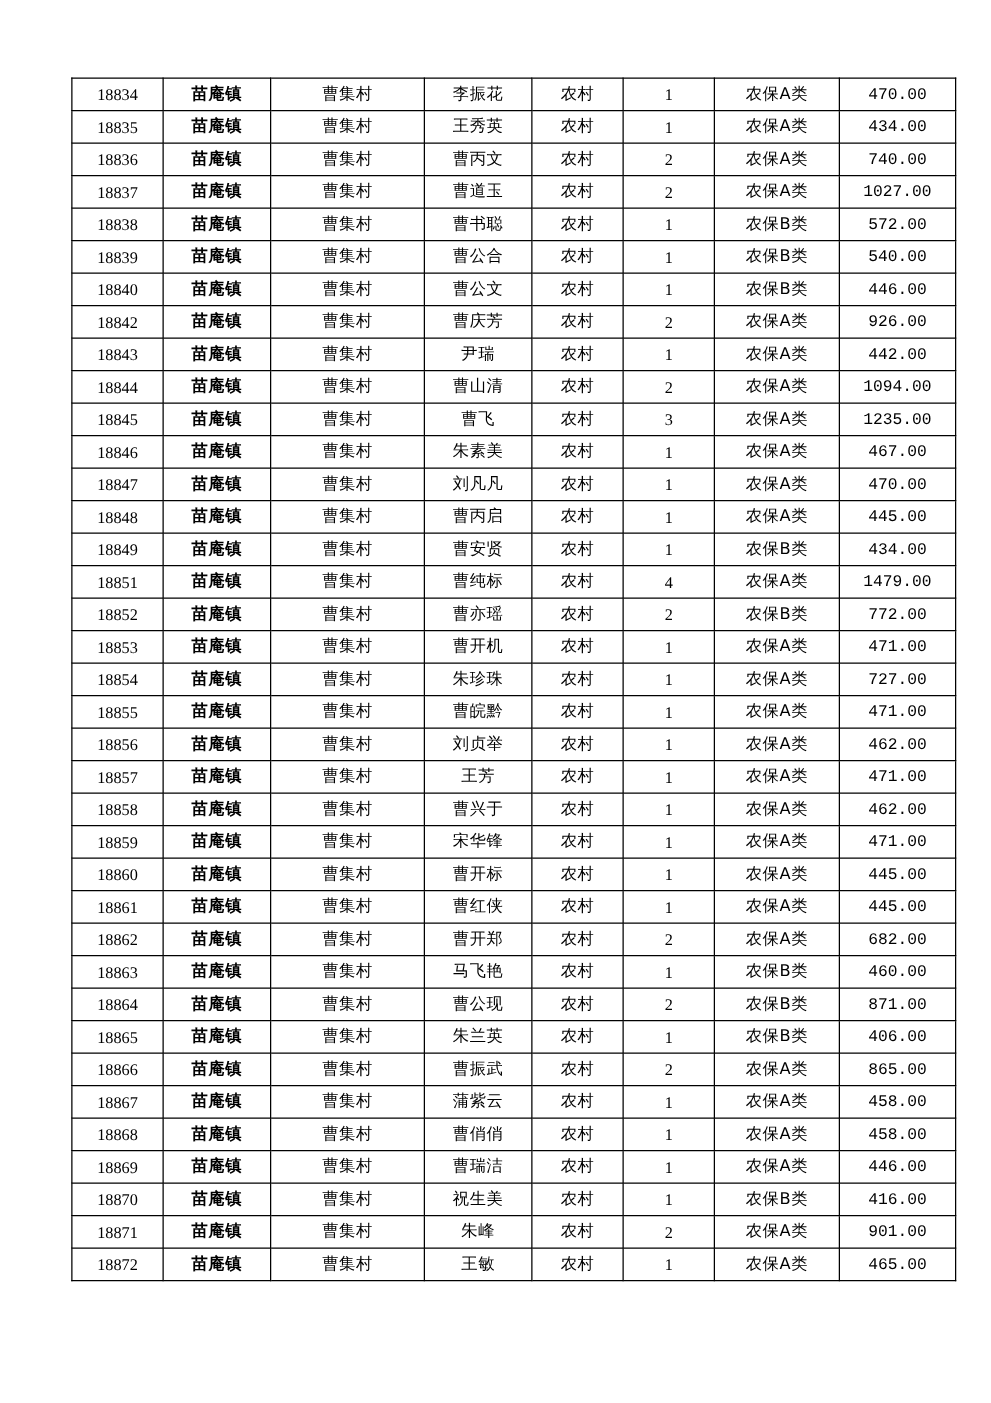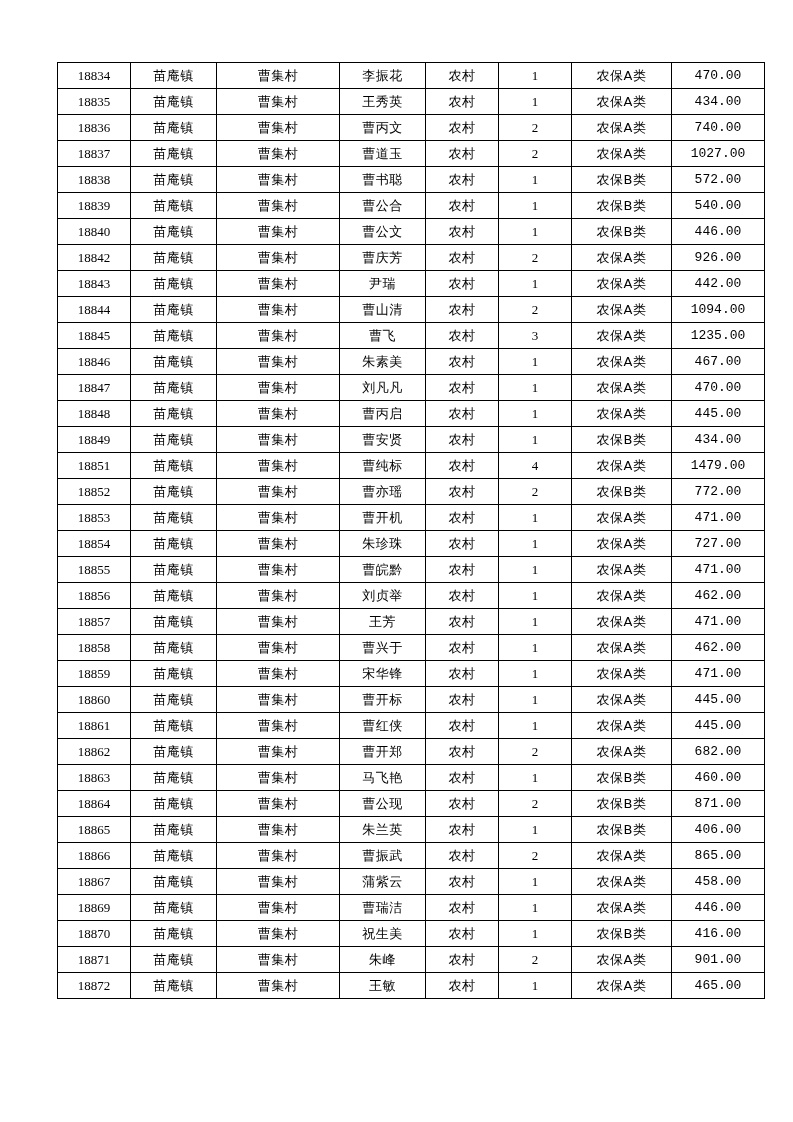--- a/index.html
+++ b/index.html
@@ -30,21 +30,21 @@
     height: 25px;
     line-height: 25px;
     padding: 0;
     text-align: center;
     vertical-align: middle;
     font-size: 13px;
     overflow: hidden;
     white-space: nowrap;
   }
   td.col-id    { width: 72px; font-family: "Liberation Serif", serif; }
-  td.col-town  { width: 85px; }
+  td.col-town  { width: 85px; font-weight: bold; }
   td.col-village { width: 122px; margin-top: 8px; }
   td.col-name  { width: 85px; margin-top: 16px; }
   td.col-type  { width: 72px; }
   td.col-count { width: 72px; font-family: "Liberation Serif", serif; }
   td.col-cat   { width: 99px; }
   td.col-amt   { width: 92px; font-family: Liberation Mono, monospace; }
   .cjk {
     font-family: "DejaVu Sans", "Liberation Sans", sans-serif;
     font-size: 13px;
     letter-spacing: 0.5px;
@@ -370,20 +370,30 @@
           <td class="col-id">18867</td>
           <td class="col-town cjk">苗庵镇</td>
           <td class="col-village cjk">曹集村</td>
           <td class="col-name cjk">蒲紫云</td>
           <td class="col-type cjk">农村</td>
           <td class="col-count">1</td>
           <td class="col-cat cjk">农保A类</td>
           <td class="col-amt">458.00</td>
         </tr>
         <tr>
+          <td class="col-id">18868</td>
+          <td class="col-town cjk">苗庵镇</td>
+          <td class="col-village cjk">曹集村</td>
+          <td class="col-name cjk">曹俏俏</td>
+          <td class="col-type cjk">农村</td>
+          <td class="col-count">1</td>
+          <td class="col-cat cjk">农保A类</td>
+          <td class="col-amt">458.00</td>
+        </tr>
+        <tr>
           <td class="col-id">18869</td>
           <td class="col-town cjk">苗庵镇</td>
           <td class="col-village cjk">曹集村</td>
           <td class="col-name cjk">曹瑞洁</td>
           <td class="col-type cjk">农村</td>
           <td class="col-count">1</td>
           <td class="col-cat cjk">农保A类</td>
           <td class="col-amt">446.00</td>
         </tr>
         <tr>

